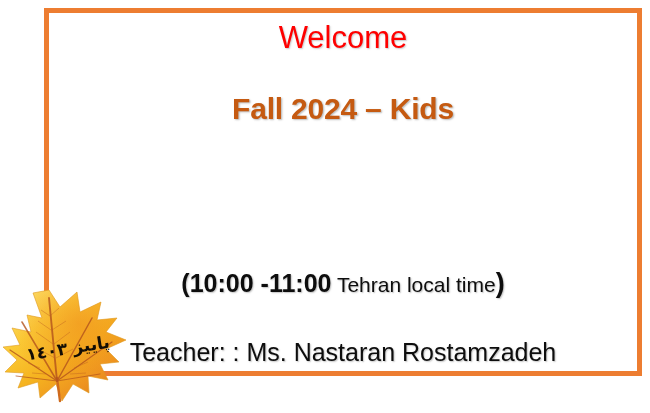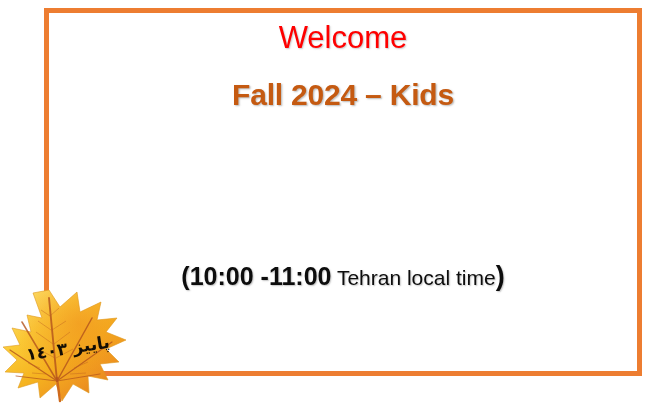--- a/index.html
+++ b/index.html
@@ -64,40 +64,40 @@
   .title-line {
     position: absolute;
     left: 0; right: 0;
     font-size: 30px;
     line-height: 40px;
     font-weight: 700;
     color: #C55A11;
     letter-spacing: -0.2px;
     text-shadow: 1.2px 1.2px 1.8px rgba(175,175,175,0.85);
   }
-  #title-1 { top: 62px; }
+  #title-1 { top: 76px; }
   #title-2 { top: 124px; }
 
   #classdays {
     position: absolute;
     left: 0; right: 0;
     top: 199px;
     font-size: 26px;
     line-height: 34px;
     font-weight: 400;
     color: #0d0d0d;
     text-shadow: 1px 1px 1.5px rgba(180,180,180,0.8);
   }
 
   #timeline {
     position: absolute;
     left: 0; right: 0;
     top: 248px;
     font-size: 25px;
-    line-height: 30px;
+    line-height: 44px;
     color: #0d0d0d;
     text-shadow: 1px 1px 1.5px rgba(180,180,180,0.8);
   }
   #timeline .bold   { font-weight: 700; }
   #timeline .normal { font-weight: 400; font-size: 21px; }
   #timeline .paren-close { font-weight: 700; font-size: 27px; }
 
   #teacher {
     position: absolute;
     left: 0; right: 0;
@@ -149,20 +149,21 @@
     <div class="line" id="welcome">Welcome</div>
 
     <div class="line title-line" id="title-1">Fall 2024 – Kids</div>
 
 
 
     <div class="line" id="timeline">
       <span class="bold">(10:00 -11:00</span><span class="normal"> Tehran local time</span><span class="paren-close">)</span>
     </div>
 
+    <div class="line" id="teacher">Teacher: : Ms. Nastaran Rostamzadeh</div>
 
   </div>
 
   <div id="leaf">
     <svg viewBox="0 0 132 118" xmlns="http://www.w3.org/2000/svg" aria-hidden="true">
       <defs>
         <linearGradient id="leafGrad" x1="0.15" y1="0.05" x2="0.85" y2="0.95">
           <stop offset="0%" stop-color="#FDE06A"></stop>
           <stop offset="28%" stop-color="#FBCB36"></stop>
           <stop offset="58%" stop-color="#F5B21F"></stop>

